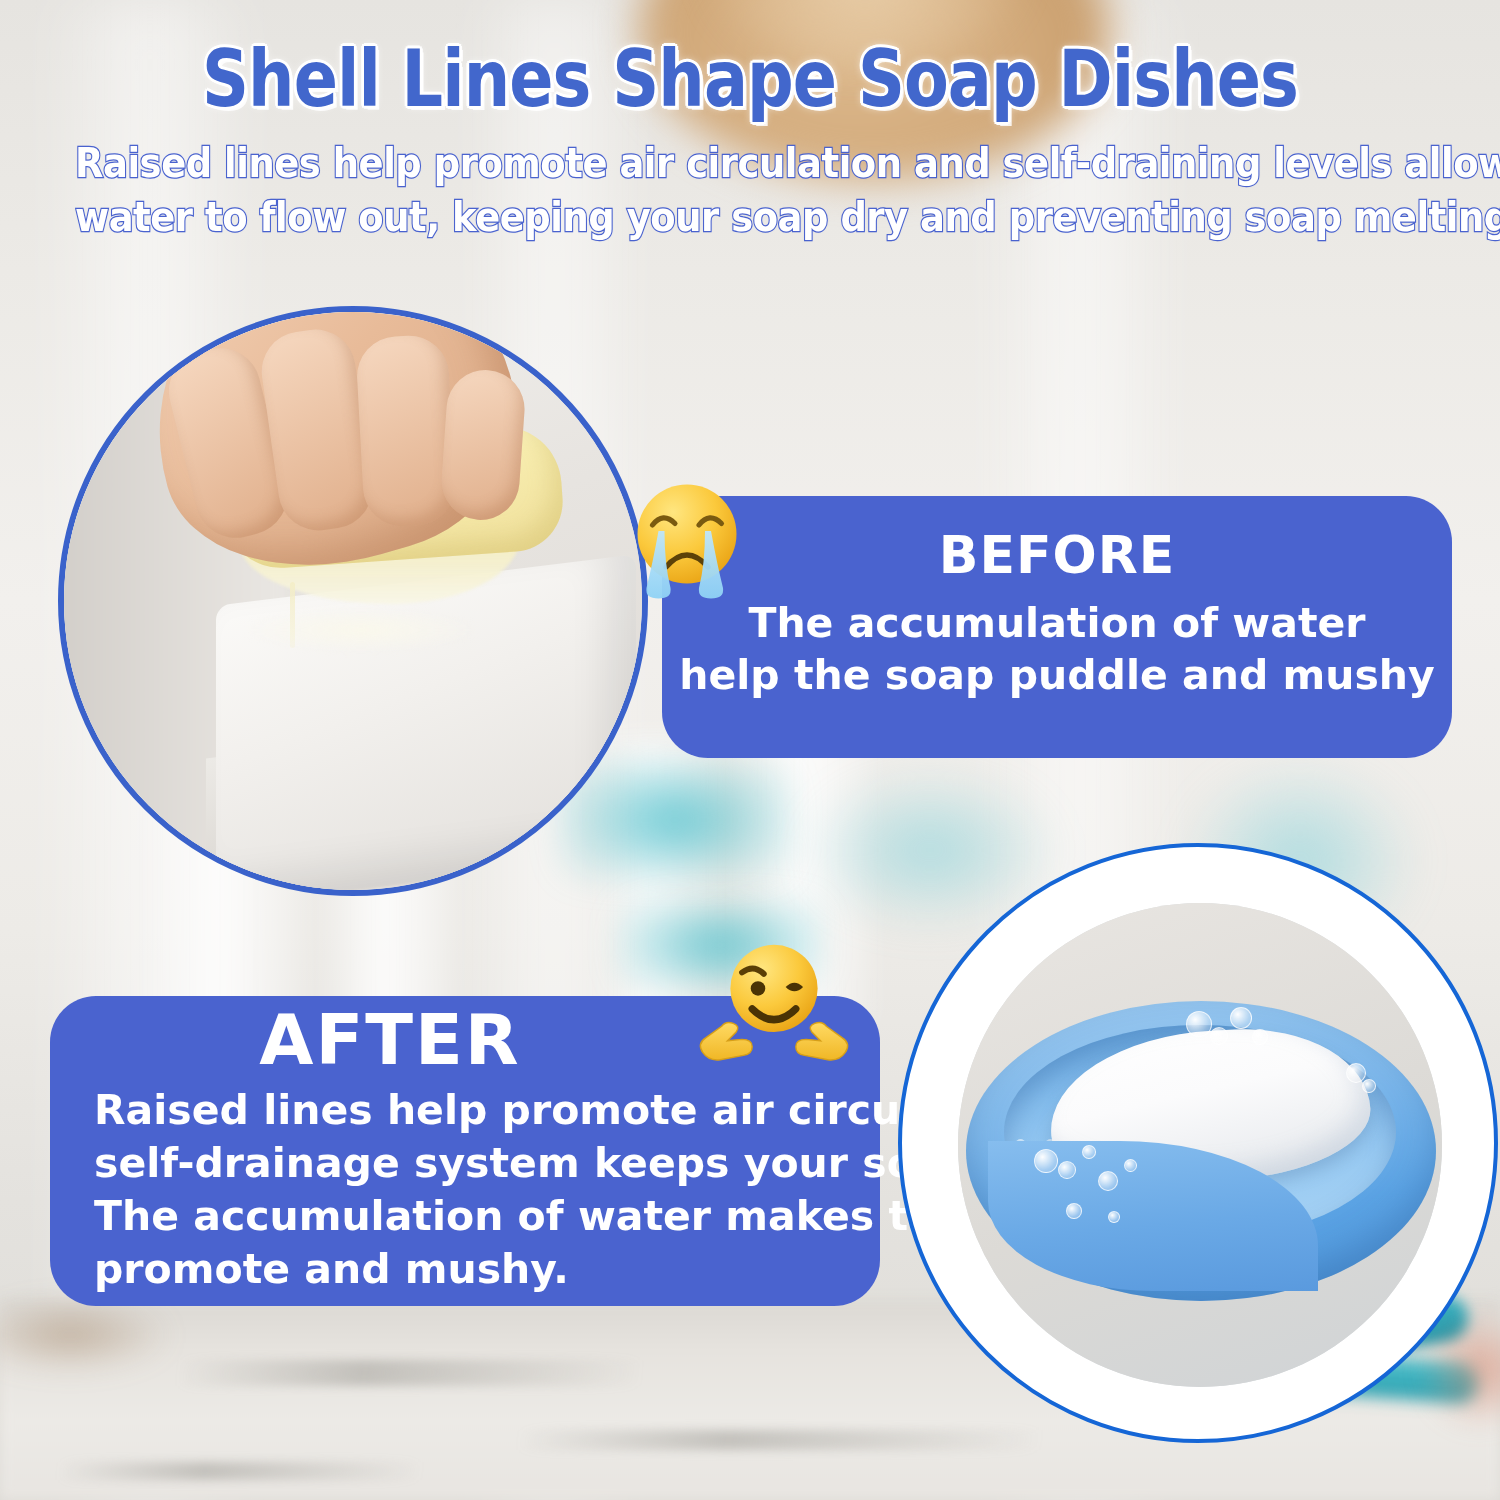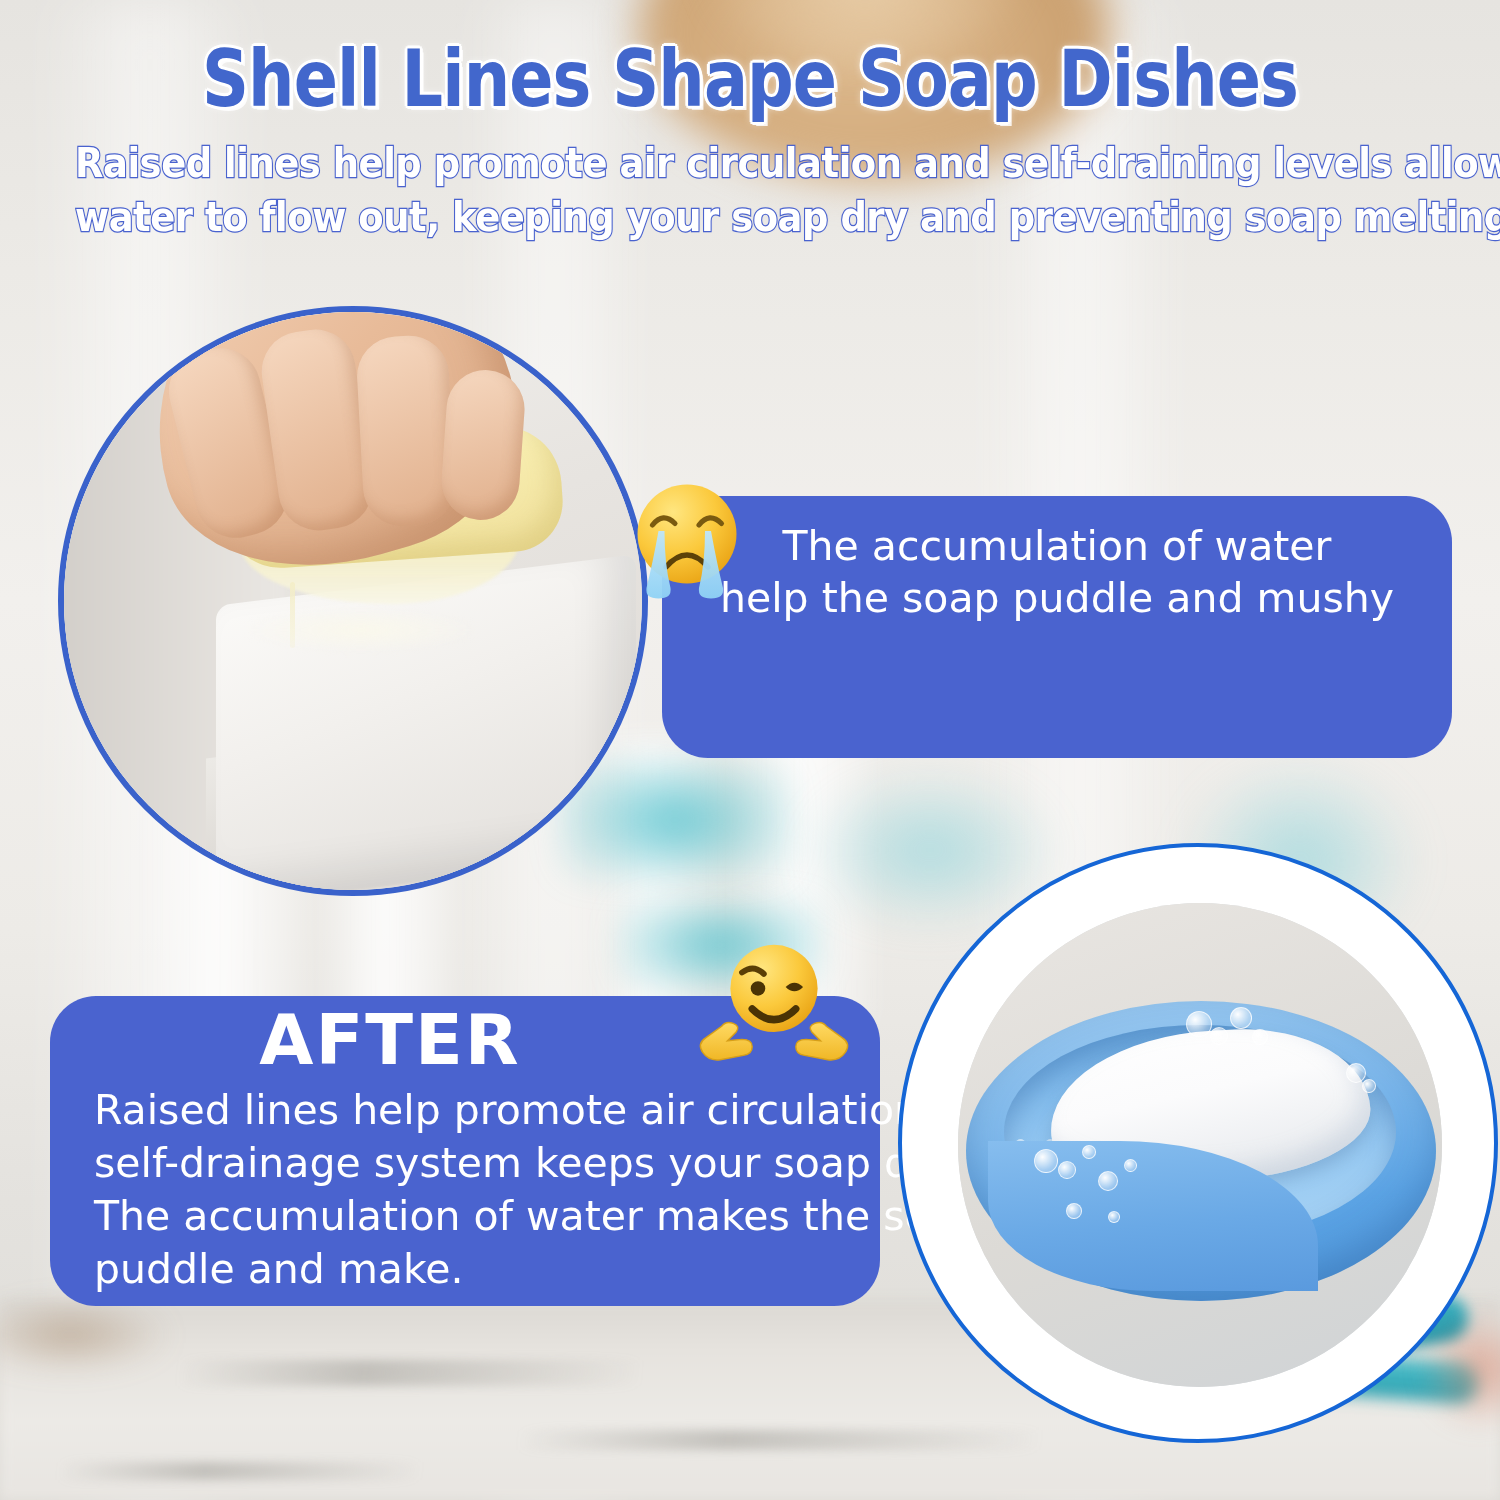--- a/index.html
+++ b/index.html
@@ -254,21 +254,21 @@
   }
   .panel-head {
     font-size:52px; font-weight:bold;
     font-family:"DejaVu Sans", sans-serif;
     letter-spacing:1px;
     line-height:1.05;
   }
   #before-panel .panel-head { margin-top:22px; }
   #after-panel .panel-head  { margin-top:8px; font-size:70px; text-align:center; padding-right:150px; letter-spacing:2px;}
   .panel-body {
-    font-size:40px; font-weight:400;
+    font-size:40px; font-weight:700;
     font-family:"DejaVu Sans", sans-serif;
     line-height:1.28;
   }
   #before-panel .panel-body { margin-top:14px; font-size:41px; }
   #after-panel .panel-body  { margin-top:6px; font-size:41px; line-height:1.30; padding-left:18px; }
   .panel-body .ln { display:block; white-space:nowrap; }
 
   
   .emoji { position:absolute; z-index:35; line-height:1; user-select:none; }
   #emoji-cry   { left:612px; top:468px; font-size:136px; }
@@ -327,20 +327,21 @@
   <div class="ph bf-soap"></div>
 
   <div class="ph bf-hand"></div>
   <div class="ph bf-finger" style="left:118px;top:36px;width:92px;height:190px;transform:rotate(-14deg);"></div>
   <div class="ph bf-finger" style="left:206px;top:18px;width:94px;height:200px;transform:rotate(-8deg);"></div>
   <div class="ph bf-finger" style="left:296px;top:24px;width:92px;height:190px;transform:rotate(-3deg);"></div>
   <div class="ph bf-finger" style="left:380px;top:58px;width:78px;height:150px;transform:rotate(4deg);"></div>
 </div>
 
 <div id="before-panel" class="panel">
+  <div class="panel-head">BEFORE</div>
   <div class="panel-body">
     <span class="ln">The accumulation of water</span>
     <span class="ln">help the soap puddle and mushy</span>
   </div>
 </div>
 
 <div id="emoji-cry" class="emoji">
   <svg width="150" height="150" viewBox="0 0 100 100">
     <defs>
       <radialGradient id="gface" cx="36%" cy="28%" r="78%">
@@ -361,21 +362,21 @@
     <path d="M66 42 q4 22 8 38 q1 7 -8 7 q-9 0 -8 -7 q4 -16 4 -38 z" fill="url(#gtear)" opacity=".95"></path>
   </svg>
 </div>
 
 <div id="after-panel" class="panel">
   <div class="panel-head">AFTER</div>
   <div class="panel-body">
     <span class="ln">Raised lines help promote air circulation,</span>
     <span class="ln">self-drainage system keeps your soap dry.</span>
     <span class="ln">The accumulation of water makes the soap</span>
-    <span class="ln">puddle and make.</span>
+    <span class="ln">promote and mushy.</span>
   </div>
 </div>
 
 <div id="emoji-wink" class="emoji">
   <svg width="160" height="150" viewBox="0 0 110 100">
     <defs>
       <radialGradient id="gface2" cx="36%" cy="28%" r="78%">
         <stop offset="0%" stop-color="#ffe680"></stop>
         <stop offset="55%" stop-color="#fbc93c"></stop>
         <stop offset="100%" stop-color="#e9a314"></stop>

